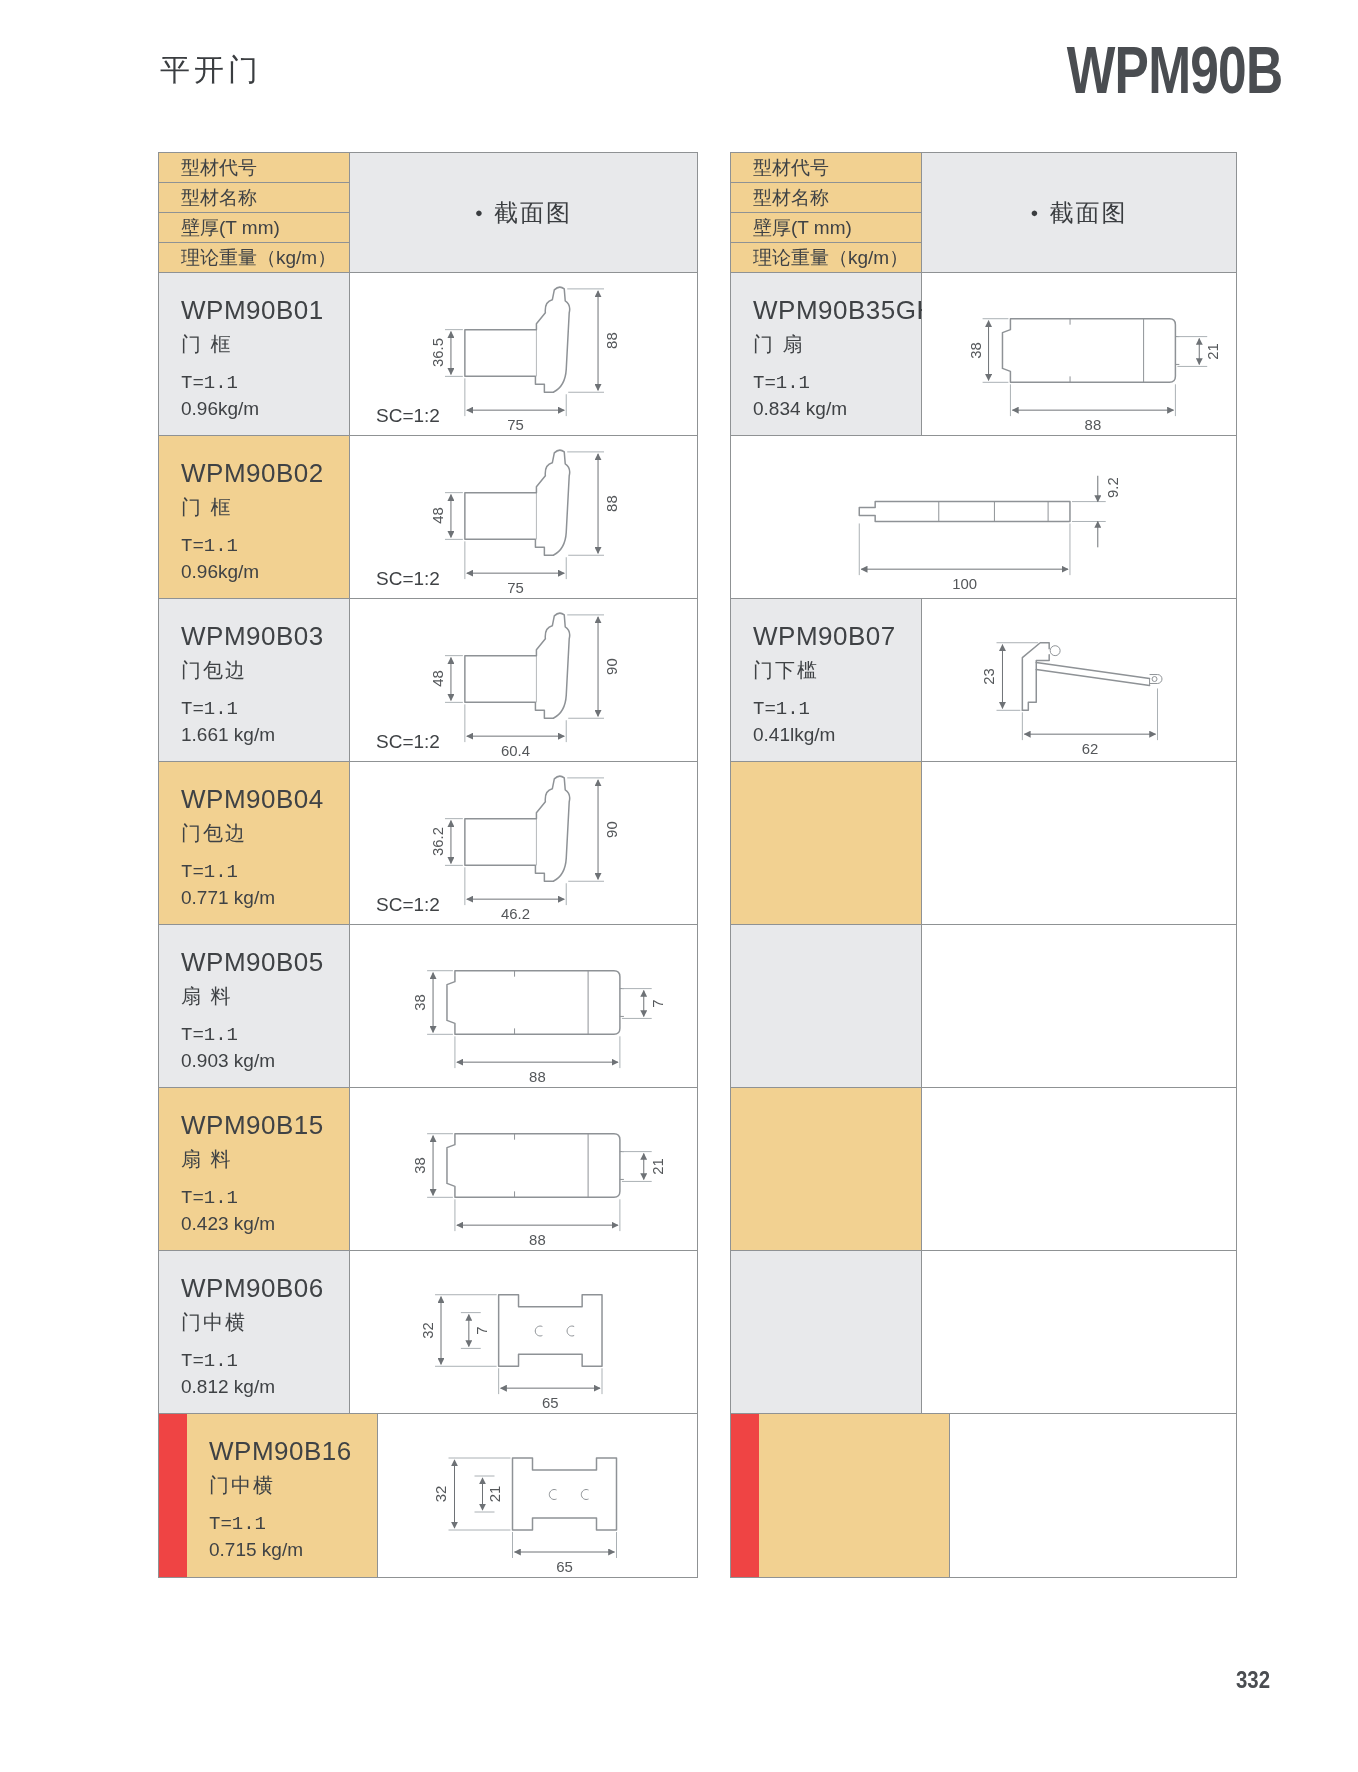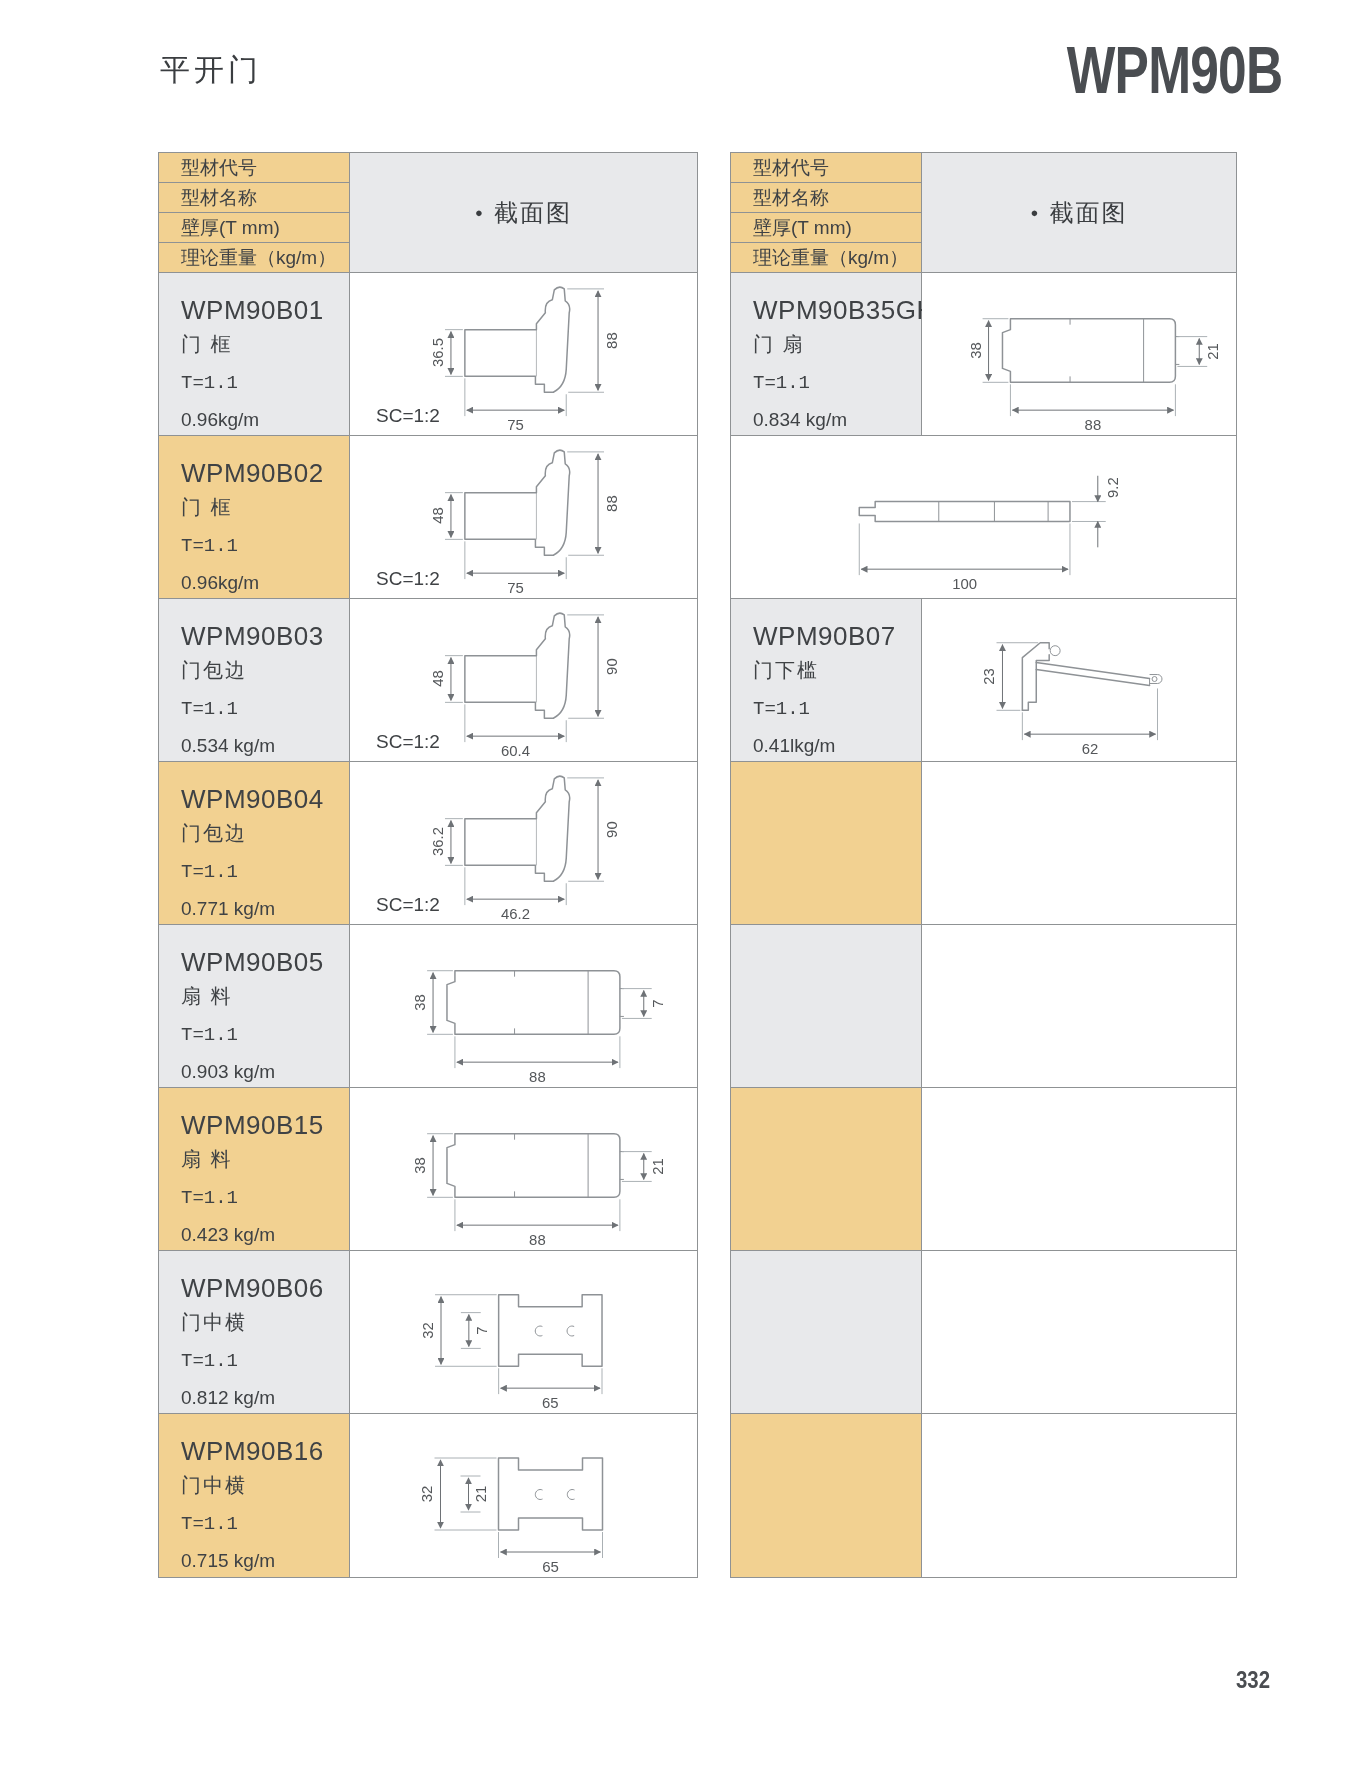--- a/index.html
+++ b/index.html
@@ -19,28 +19,28 @@
   .ptable.right{left:730px;width:507px;}
   .thead{display:flex;height:120px;border-bottom:1px solid #8f9294;box-sizing:border-box;}
   .hlabels{width:191px;border-right:1px solid #8f9294;background:#f2d191;box-sizing:border-box;}
   .hcell{height:30px;line-height:30px;padding-left:22px;font-size:19px;box-sizing:border-box;color:#3f4245;}
   .hcell.sep{border-bottom:1px solid #8f9294;}
   .hsection{flex:1;background:#e8e9eb;display:flex;align-items:center;justify-content:center;
             font-size:24px;letter-spacing:2px;color:#3a3d40;}
   .bullet{font-size:13px;margin-right:9px;}
 
   .trow{display:flex;height:163px;border-bottom:1px solid #8f9294;box-sizing:border-box;justify-content:space-between;}
-  .trow.last{border-bottom:none;}
+  .trow.last{border-bottom:none;padding-left:28px;}
   .cell-label{width:191px;border-right:1px solid #8f9294;position:relative;box-sizing:border-box;}
   .row-gray{background:#e8e9eb;}
   .row-tan{background:#f2d191;}
   .code{position:absolute;left:22px;top:22px;font-size:26px;letter-spacing:.5px;color:#3f4245;}
   .pname{position:absolute;left:22px;top:58px;font-size:20px;letter-spacing:2px;}
   .thick{position:absolute;left:22px;top:99px;font-size:19px;font-family:Liberation Mono, monospace;}
-  .weight{position:absolute;left:22px;top:125px;font-size:19px;margin-top:11px;}
+  .weight{position:absolute;left:22px;top:125px;font-size:19px;}
   .cell-section{flex:1;position:relative;background:#ffffff;}
   .drawing{position:absolute;left:0;top:0;right:0;bottom:0;}
   .drawing svg{width:100%;height:100%;display:block;}
   .sc{position:absolute;left:26px;bottom:8px;font-size:19px;color:#3f4245;}
 
   
   .profile{stroke:#8e9296;stroke-width:1.5;fill:none;stroke-linejoin:round;stroke-linecap:round;}
   .thin{stroke:#8e9296;stroke-width:1;fill:none;}
   .dim{stroke:#6e7276;stroke-width:1;fill:none;}
   .ext{stroke:#aab0b4;stroke-width:1;}
@@ -136,21 +136,21 @@
 </div>
         <div class="sc">SC=1:2</div>
       </div>
     </div>
 
     <div class="trow">
       <div class="cell-label row-gray">
         <div class="code">WPM90B03</div>
         <div class="pname">门包边</div>
         <div class="thick">T=1.1</div>
-        <div class="weight">0.534 kg/m</div>
+        <div class="weight">1.661 kg/m</div>
       </div>
       <div class="cell-section">
         <div class="drawing">
   <svg viewBox="0 0 310 163" xmlns="http://www.w3.org/2000/svg">
     <defs>
                 <marker id="arrF" viewBox="0 0 10 10" refX="9" refY="5" markerWidth="7" markerHeight="7" orient="auto-start-reverse">
                   <path d="M0,0 L10,5 L0,10 z" fill="#6e7276"></path>
                 </marker>
               </defs>
     <path class="profile" d="M96,57 H168 V51 L177,40 Q176,29 184,27 L186,17 Q191,12 196,16 L197,28 Q203,32 201,40 L198,97 Q197,114 185,120 H176 V112 H167 V104 H96 Z"></path>

